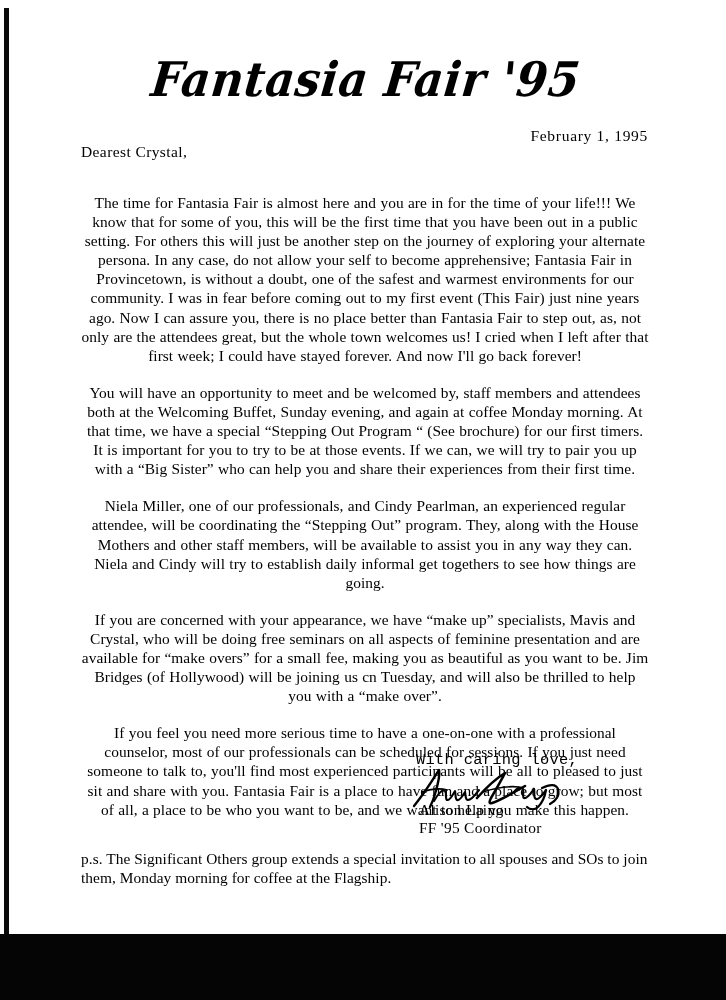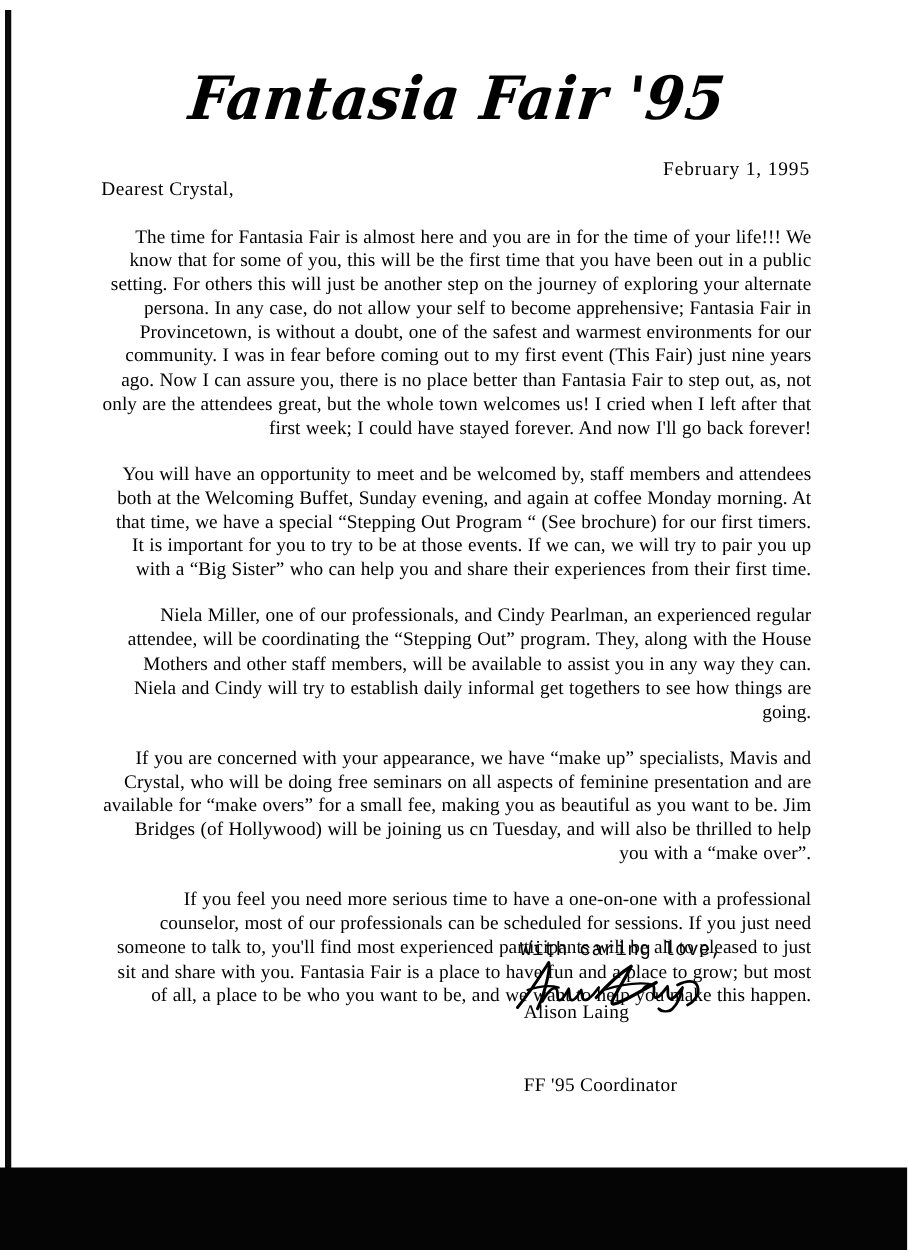--- a/index.html
+++ b/index.html
@@ -85,22 +85,22 @@
 
   .body-block {
     position: absolute;
     left: 81px;
     top: 176px;
     width: 568px;
   }
   .para {
     font-size: 15.4px;
     line-height: 19.1px;
-    text-align: right;
-    margin: 4px 0 18px 0;
+    text-align: center;
+    margin: 17px 0 18px 0;
     letter-spacing: 0.05px;
     word-spacing: 0.4px;
   }
   .para:last-child { margin-bottom: 0; }
 
   
   .closing {
     position: absolute;
     left: 416px;
     top: 751px;
@@ -125,21 +125,20 @@
     line-height: 18.5px;
     letter-spacing: 0.3px;
   }
   .signer-role {
     position: absolute;
     left: 419px;
     top: 819px;
     font-size: 15.4px;
     line-height: 18.5px;
     letter-spacing: 0.3px;
-    margin-top: 41px;
   }
 
   .postscript {
     position: absolute;
     left: 81px;
     top: 849px;
     width: 568px;
     font-size: 15.4px;
     line-height: 19.1px;
     letter-spacing: 0.05px;
@@ -181,19 +180,20 @@
           <path d="M105 24 C108 20, 112 18, 114 21 C115 24, 113 29, 115 30 C118 31, 122 25, 125 21 C126 25, 124 30, 127 31 C130 32, 134 26, 137 22 C136 28, 133 35, 129 39 C126 42, 121 42, 118 39" stroke-width="2.2"></path>
           <path d="M133 20 C141 16, 147 16, 149 21 C151 27, 147 33, 141 36" stroke-width="2.2"></path>
         </g>
       </svg>
     </div>
 
     <div class="signer">Alison Laing</div>
 
     <div class="signer-role">FF '95 Coordinator</div>
 
+    <div class="postscript">p.s. The Significant Others group extends a special invitation to all spouses and SOs to join them, Monday morning for coffee at the Flagship.</div>
 
   </div>
 
   <div class="scan-edge-left"></div>
   <div class="scan-edge-bottom"></div>
 
 </div>
 
 </body></html>

